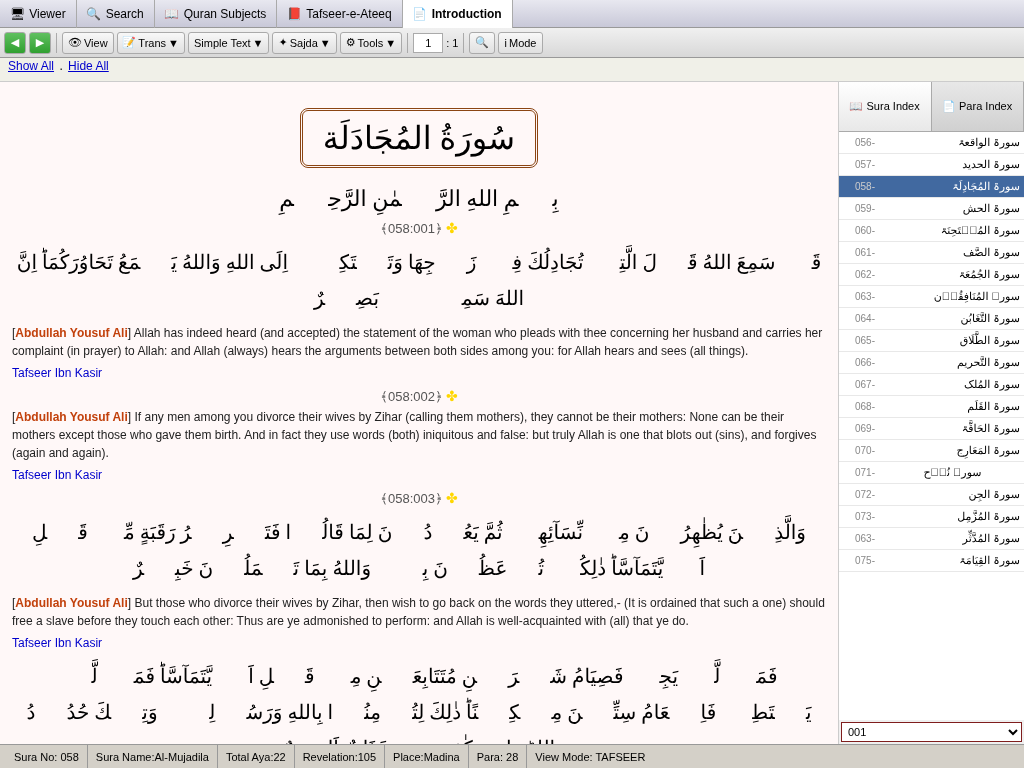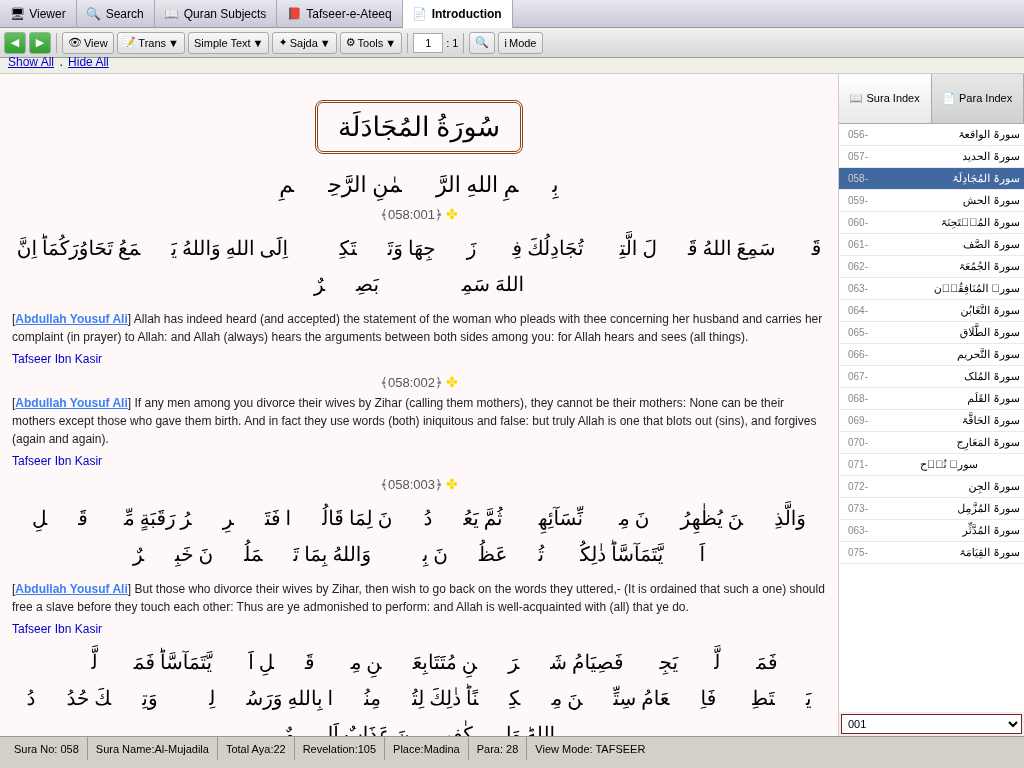--- a/index.html
+++ b/index.html
@@ -69,21 +69,21 @@
       display: flex; align-items: center; justify-content: center;
     }
     .nav-btn.back { background: linear-gradient(to bottom, #60c060, #30a030); }
 
     
     #toolbar2 {
       display: flex;
       align-items: center;
       background: #f0f0e8;
       border-bottom: 1px solid #ccc;
-      height: 16px;
+      height: 24px;
       padding: 0 8px;
       gap: 6px;
     }
 
     
     #main {
       display: flex;
       height: calc(768px - 28px - 30px - 24px - 24px);
     }
 
@@ -133,37 +133,37 @@
       border-bottom: 1px solid #e8e8e8;
       cursor: pointer;
       font-size: 11px;
       direction: rtl;
       min-height: 22px;
     }
     .sura-item.active { background: #4169a0; color: white; }
     .sura-num {
       font-size: 10px;
       color: #888;
-      margin-left: 5px;
+      margin-left: 12px;
       direction: ltr;
       min-width: 30px;
     }
     .sura-item.active .sura-num { color: #ccc; }
     #right-select {
       padding: 2px;
       font-size: 11px;
       border: 1px solid #7f1d1d;
       background: white;
       margin: 2px;
     }
 
     
     .arabic-title {
       text-align: center;
-      font-size: 27px;
+      font-size: 32px;
       font-family: 'Times New Roman', serif;
       direction: rtl;
       margin: 10px auto;
       padding: 8px 20px;
       border: 3px double #8b4513;
       border-radius: 8px;
       display: inline-block;
       color: #000;
       background: transparent;
     }
@@ -198,23 +198,22 @@
       color: #ffd700;
       font-size: 14px;
     }
     .translation {
       font-size: 12px;
       color: #222;
       margin: 4px 0 6px 0;
       line-height: 1.5;
     }
     .translator-name {
-      color: #3b82f6;
+      color: #c2410c;
       font-weight: bold;
-      text-decoration: underline;
     }
     .tafseer-link {
       color: #0000cc;
       font-size: 12px;
       cursor: pointer;
       text-decoration: none;
       display: block;
       margin: 2px 0 8px 0;
     }
     .show-hide-bar {

